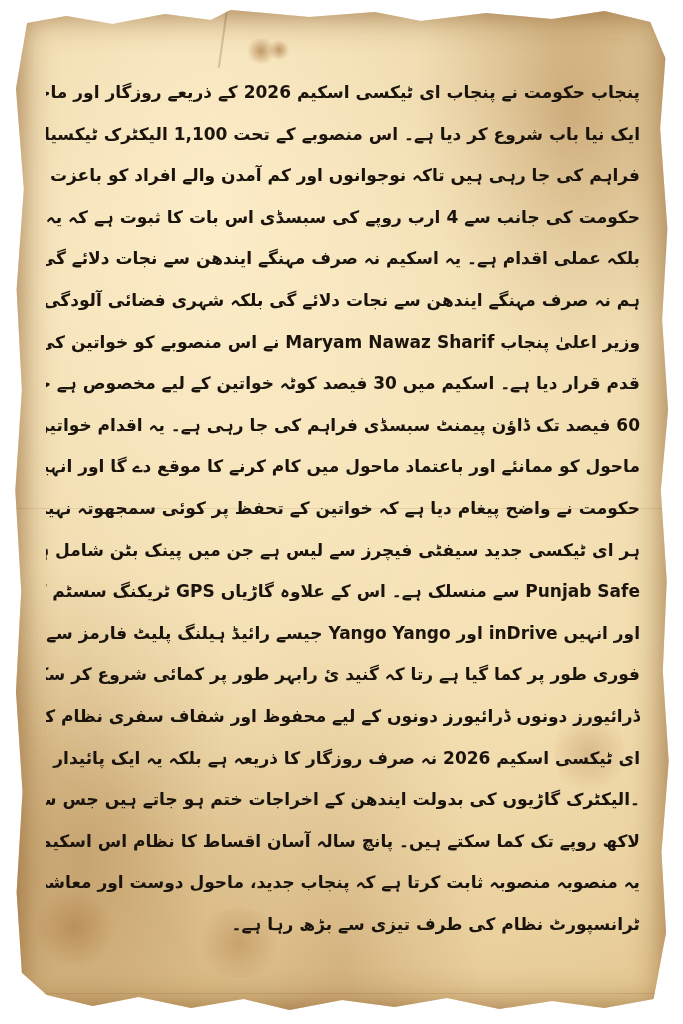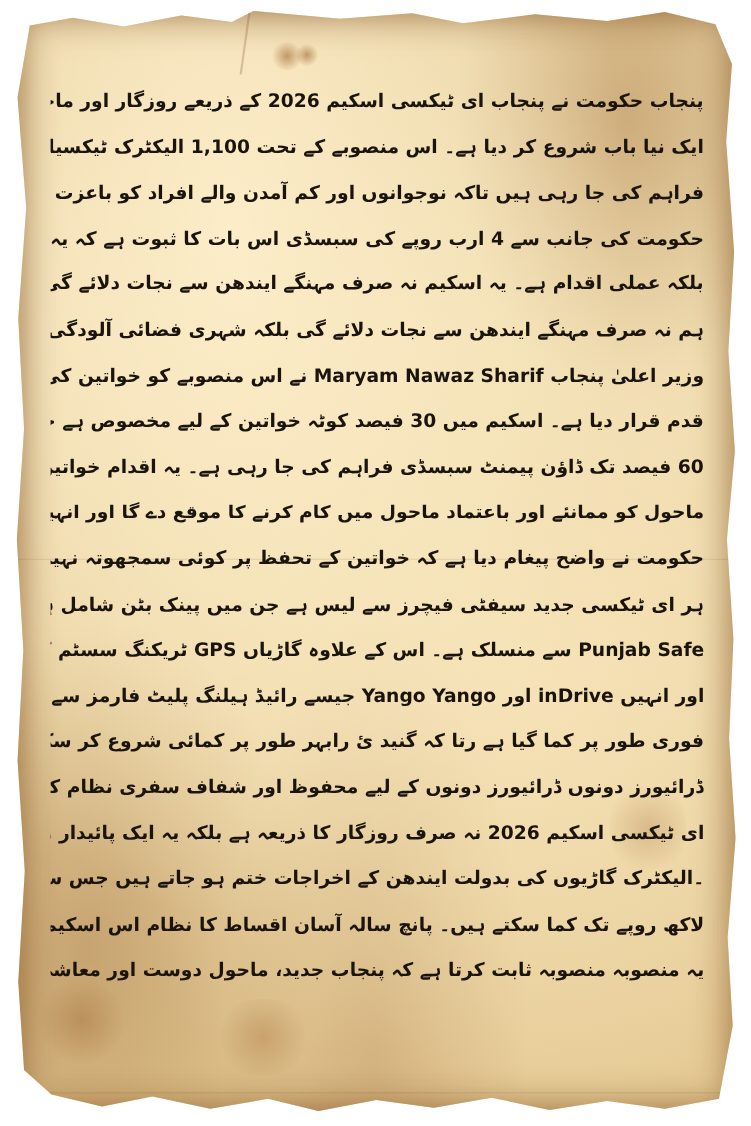--- a/index.html
+++ b/index.html
@@ -107,14 +107,15 @@
     <div class="line short">حکومت نے واضح پیغام دیا ہے کہ خواتین کے تحفظ پر کوئی سمجھوتہ نہیں کیا جائے گا۔</div>
     <div class="line">ہر ای ٹیکسی جدید سیفٹی فیچرز سے لیس ہے جن میں پینک بٹن شامل ہے جو براہ راست Cities Authority</div>
     <div class="line">Punjab Safe سے منسلک ہے۔ اس کے علاوہ گاڑیاں GPS ٹریکنگ سسٹم کے ساتھ مربوط ہیں</div>
     <div class="line">اور انہیں inDrive اور Yango Yango جیسے رائیڈ ہیلنگ پلیٹ فارمز سے جوڑا گیا ہے تاکہ ڈرائیور</div>
     <div class="line">فوری طور پر کما گیا ہے رتا کہ گنید ئ رابہر طور پر کمائی شروع کر سکیں۔ یہ تمام اقدامات مسافروں اور</div>
     <div class="line">ڈرائیورز دونوں ڈرائیورز دونوں کے لیے محفوظ اور شفاف سفری نظام کو یقینی بناتے ہیں۔ پنجاب</div>
     <div class="line">ای ٹیکسی اسکیم 2026 نہ صرف روزگار کا ذریعہ ہے بلکہ یہ ایک پائیدار مستقبل کی بنیاد بھی رکھتی ہے</div>
     <div class="line">۔الیکٹرک گاڑیوں کی بدولت ایندھن کے اخراجات ختم ہو جاتے ہیں جس سے ڈرائیور ماہانہ ڈیڑھ سے دو</div>
     <div class="line">لاکھ روپے تک کما سکتے ہیں۔ پانچ سالہ آسان اقساط کا نظام اس اسکیم کو مزید قابلِ رسائی بناتا ہے۔</div>
     <div class="line">یہ منصوبہ منصوبہ ثابت کرتا ہے کہ پنجاب جدید، ماحول دوست اور معاشی طور پر مضبوط</div>
+    <div class="line short">ٹرانسپورٹ نظام کی طرف تیزی سے بڑھ رہا ہے۔</div>
   </div>
 </div>
 
 </body></html>

